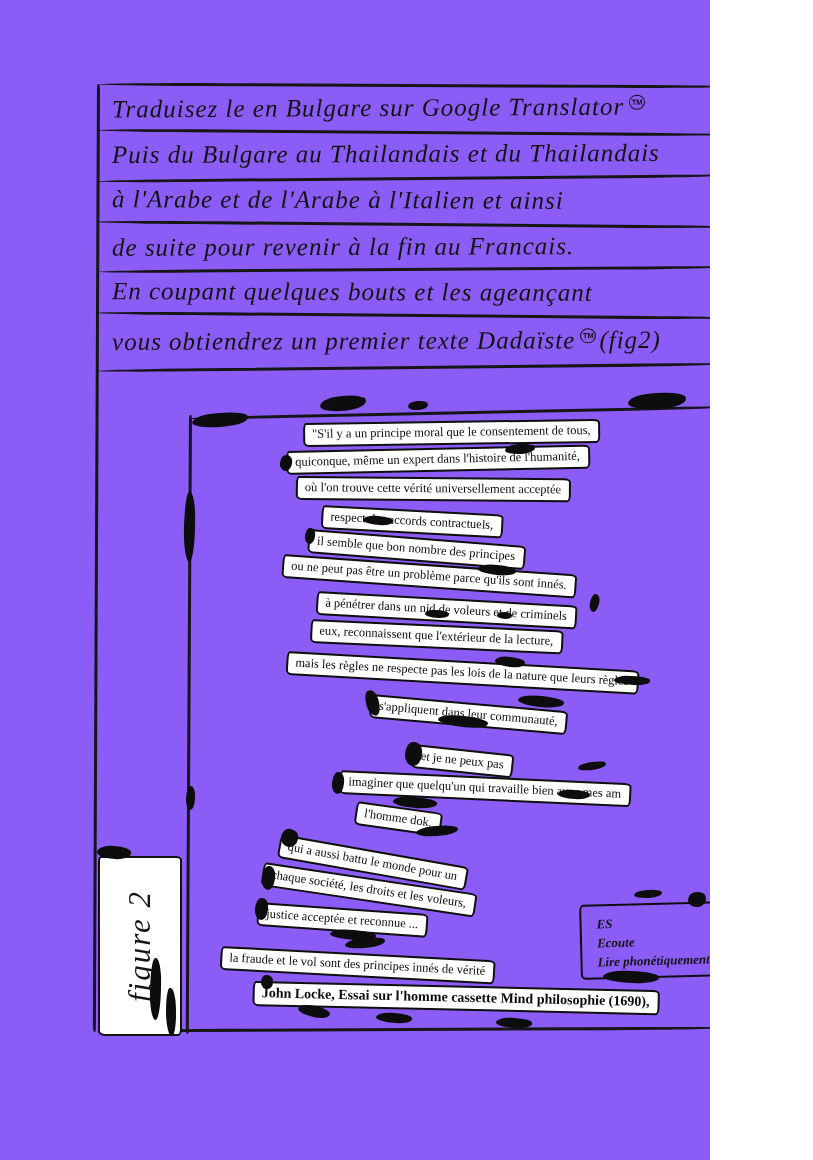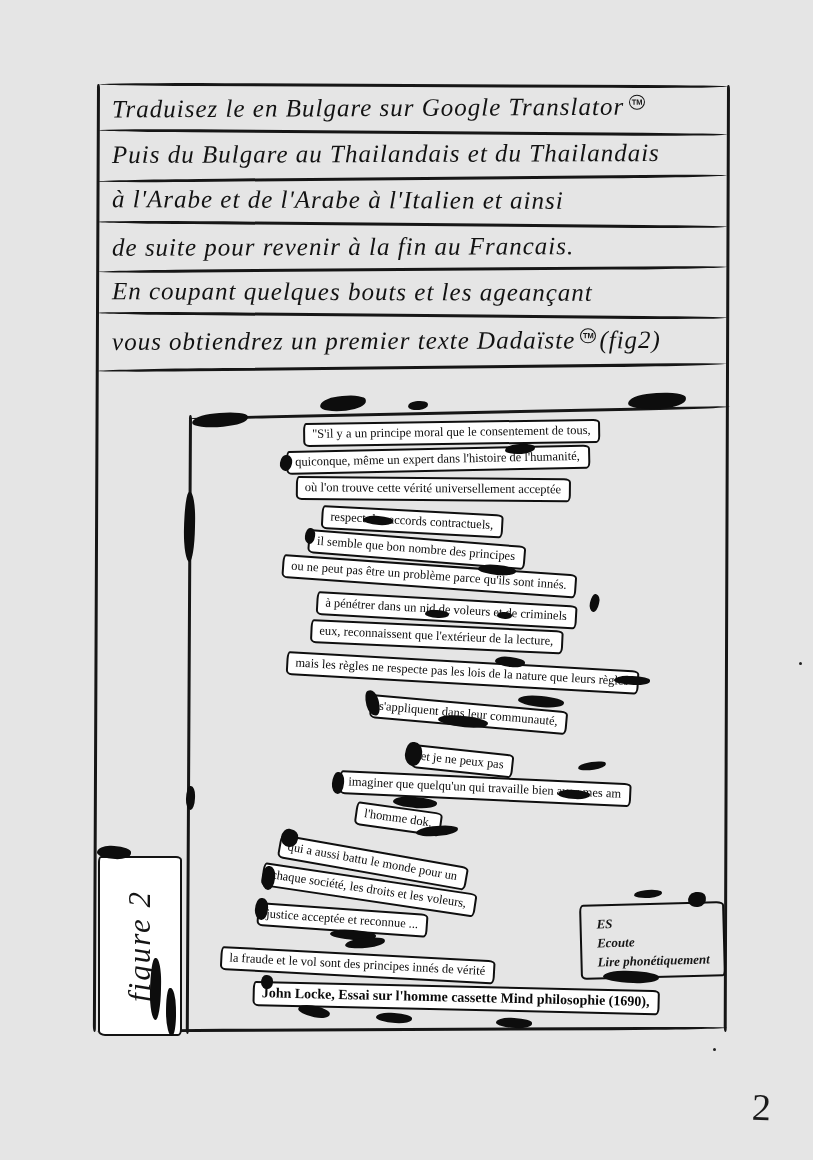--- a/index.html
+++ b/index.html
@@ -1,16 +1,16 @@
 <!DOCTYPE html>
 <html><head>
 <meta charset="utf-8">
 <style>
   html,body{margin:0;padding:0;background:#ffffff;}
-  .page{position:relative;width:813px;height:1160px;background:#e5e5e5;overflow:hidden;
+  .page{position:relative;width:710px;height:1160px;background:#8b5cf6;overflow:hidden;
         font-family:"Liberation Serif",serif;color:#141414;}
   
   .line{position:absolute;background:#161616;}
   .hline{height:2.6px;border-radius:60% 40% 55% 45% / 5px 3px 6px 4px;}
   .vline{width:2.6px;border-radius:45% 55% 50% 60% / 3px 5px 4px 6px;}
   
   .row{position:absolute;left:112px;white-space:nowrap;
        font-style:italic;font-size:25px;letter-spacing:1px;line-height:42px;color:#121212;}
   .tm{display:inline-block;font-style:normal;font-weight:bold;
       font-family:"Liberation Sans",sans-serif;font-size:7.5px;line-height:13px;

